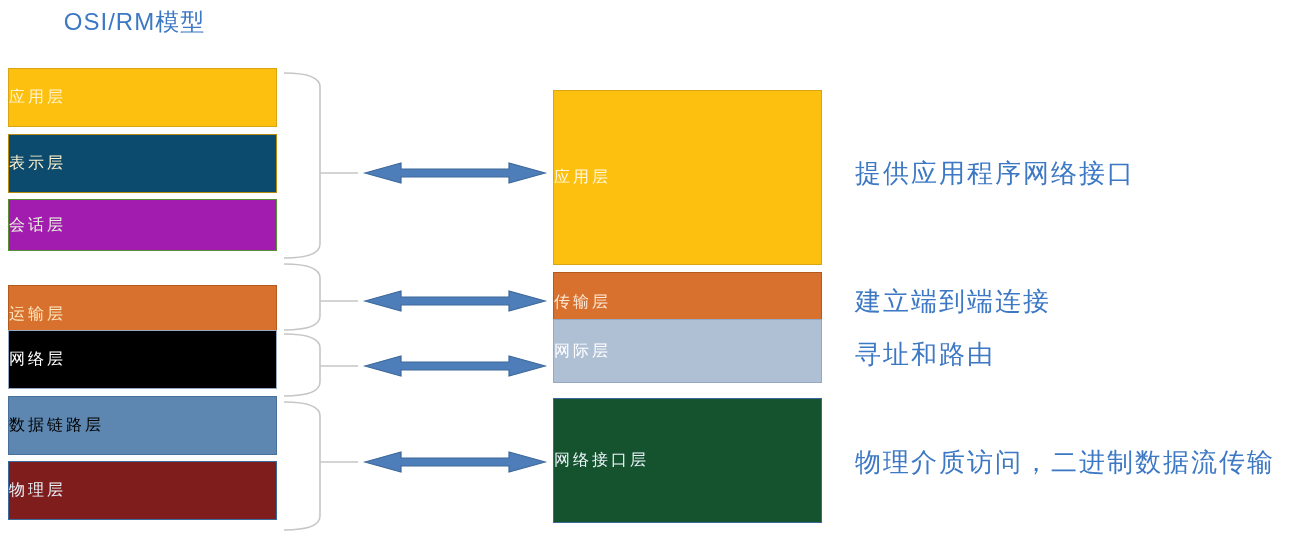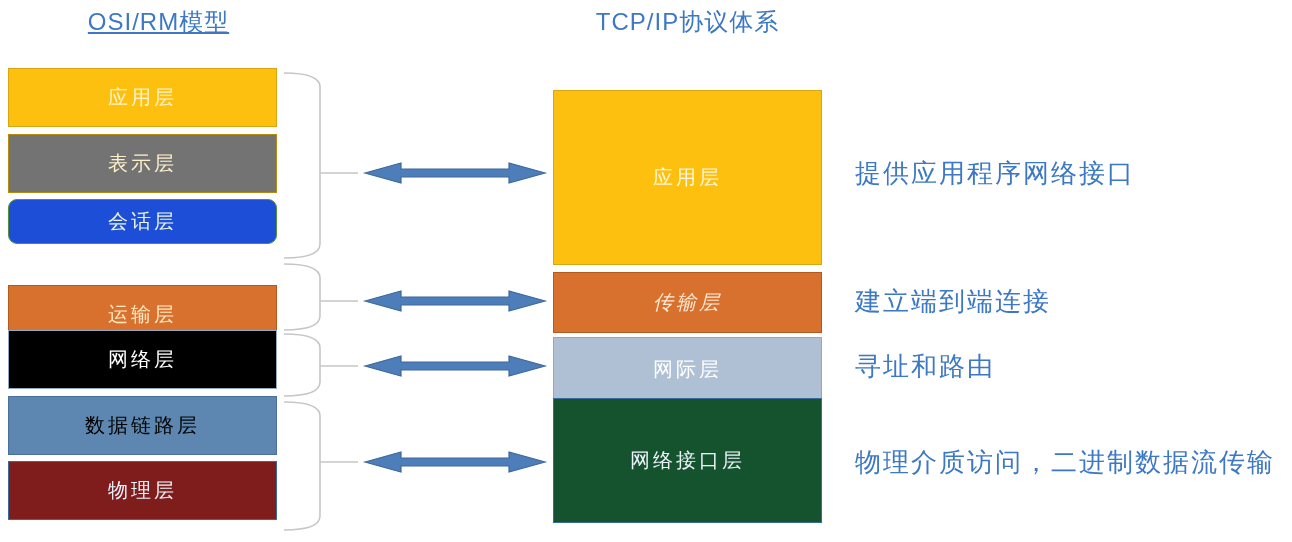--- a/index.html
+++ b/index.html
@@ -1,71 +1,70 @@
 <!DOCTYPE html>
 <html><head>
 <meta charset="utf-8">
 <style>
   html,body{margin:0;padding:0;background:#ffffff;}
   body{font-family:"Liberation Sans","DejaVu Sans",sans-serif;}
   .canvas{position:relative;width:1292px;height:542px;background:#ffffff;overflow:hidden;}
 
   .col-title{position:absolute;top:6px;height:32px;line-height:32px;text-align:center;
              font-size:24px;font-weight:400;letter-spacing:1px;}
-  .osi-title{left:24px;width:269px;text-decoration:underline;}
+  .osi-title{left:0;width:269px;}
   .tcp-title{left:553px;width:269px;}
 
-  .layer-box{position:absolute;box-sizing:border-box;display:flex;align-items:center;justify-content:center;
-             font-size:20px;letter-spacing:3px;border:1px solid transparent;}
+  .layer-box{position:absolute;box-sizing:border-box;display:flex;align-items:center;
+             font-size:16px;letter-spacing:3px;border:1px solid transparent;}
   .osi-box{left:8px;width:269px;}
   .tcp-box{left:553px;width:269px;}
 
   #connector-layer{position:absolute;left:0;top:0;width:1292px;height:542px;pointer-events:none;}
 
   .annotation{position:absolute;left:855px;transform:translateY(-50%);
               font-size:26px;letter-spacing:2px;white-space:nowrap;font-weight:400;}
 </style>
 </head>
 <body>
 
 <div class="canvas">
   <div class="col-title osi-title" style="color: rgb(61, 120, 196);">OSI/RM模型</div>
-  <div class="col-title tcp-title" style="color: rgb(61, 120, 196);">TCP/IP协议体系</div>
 
   <div id="osi-stack">
       <div class="layer-box osi-box" style="top: 68px; height: 59px; background: rgb(254, 192, 15); border-color: rgb(217, 165, 18);">
         <span style="color: rgb(255, 243, 205);">应用层</span>
       </div>
-      <div class="layer-box osi-box" style="top: 134px; height: 59px; background: #737373; border-color: rgb(183, 138, 16);">
+      <div class="layer-box osi-box" style="top: 134px; height: 59px; background: #0c4a6e; border-color: rgb(183, 138, 16);">
         <span style="color: rgb(252, 240, 203);">表示层</span>
       </div>
-      <div class="layer-box osi-box" style="top: 199px; height: 45px; background: #1d4ed8; border-color: rgb(87, 143, 55); border-radius: 9px;">
+      <div class="layer-box osi-box" style="top: 199px; height: 52px; background: #a21caf; border-color: rgb(87, 143, 55);">
         <span style="color: rgb(232, 245, 220);">会话层</span>
       </div>
       <div class="layer-box osi-box" style="top: 265px; height: 59px; background: rgb(217, 113, 46); border-color: rgb(181, 90, 30); margin-top: 20px;">
         <span style="color: rgb(252, 232, 192);">运输层</span>
       </div>
       <div class="layer-box osi-box" style="top: 330px; height: 59px; background: #000000; border-color: rgb(147, 168, 194);">
         <span style="color: rgb(255, 255, 255);">网络层</span>
       </div>
       <div class="layer-box osi-box" style="top: 396px; height: 59px; background: rgb(93, 135, 176); border-color: rgb(72, 112, 154);">
         <span style="color: #000000;">数据链路层</span>
       </div>
       <div class="layer-box osi-box" style="top: 461px; height: 59px; background: #7f1d1d; border-color: rgb(58, 105, 157);">
         <span style="color: rgb(234, 242, 250);">物理层</span>
       </div>
     </div>
   <div id="tcp-stack">
       <div class="layer-box tcp-box" style="top: 90px; height: 175px; background: rgb(254, 192, 15); border-color: rgb(217, 165, 18);">
         <span style="color: rgb(255, 246, 222);">应用层</span>
       </div>
-      <div class="layer-box tcp-box" style="top: 272px; height: 61px; background: rgb(217, 113, 46); border-color: rgb(181, 90, 30); font-style: italic;">
+      <div class="layer-box tcp-box" style="top: 272px; height: 61px; background: rgb(217, 113, 46); border-color: rgb(181, 90, 30);">
         <span style="color: rgb(252, 232, 212);">传输层</span>
       </div>
-      <div class="layer-box tcp-box" style="top: 337px; height: 64px; background: rgb(175, 192, 212); border-color: rgb(147, 168, 194);">
+      <div class="layer-box tcp-box" style="top: 319px; height: 64px; background: rgb(175, 192, 212); border-color: rgb(147, 168, 194);">
         <span style="color: rgb(255, 255, 255);">网际层</span>
       </div>
       <div class="layer-box tcp-box" style="top: 398px; height: 125px; background: #14532d; border-color: rgb(58, 105, 157);">
         <span style="color: rgb(234, 242, 250);">网络接口层</span>
       </div>
     </div>
 
   <svg id="connector-layer" width="1292" height="542" viewBox="0 0 1292 542" xmlns="http://www.w3.org/2000/svg">
       <g>
         <path d="M 284 73 Q 320 73 320 87 L 320 244 Q 320 258 284 258" fill="none" stroke="#C6C6C6" stroke-width="1.6"></path>
@@ -85,16 +84,16 @@
       <g>
         <path d="M 284 402 Q 320 402 320 416 L 320 516 Q 320 530 284 530" fill="none" stroke="#C6C6C6" stroke-width="1.6"></path>
         <line x1="320" y1="462" x2="358" y2="462" stroke="#C6C6C6" stroke-width="1.6"></line>
         <polygon points="365,462 401,452 401,458 509,458 509,452 545,462 509,472 509,466 401,466 401,472" fill="#4E7EBA" stroke="#3C6899" stroke-width="1.2"></polygon>
       </g>
     </svg>
 
   <div id="annotation-stack">
       <div class="annotation" style="top: 173px; color: rgb(61, 120, 196);">提供应用程序网络接口</div>
       <div class="annotation" style="top: 301px; color: rgb(61, 120, 196);">建立端到端连接</div>
-      <div class="annotation" style="top: 366px; color: rgb(61, 120, 196);">寻址和路由</div>
+      <div class="annotation" style="top: 354px; color: rgb(61, 120, 196);">寻址和路由</div>
       <div class="annotation" style="top: 462px; color: rgb(61, 120, 196);">物理介质访问，二进制数据流传输</div>
     </div>
 </div>
 
 </body></html>

